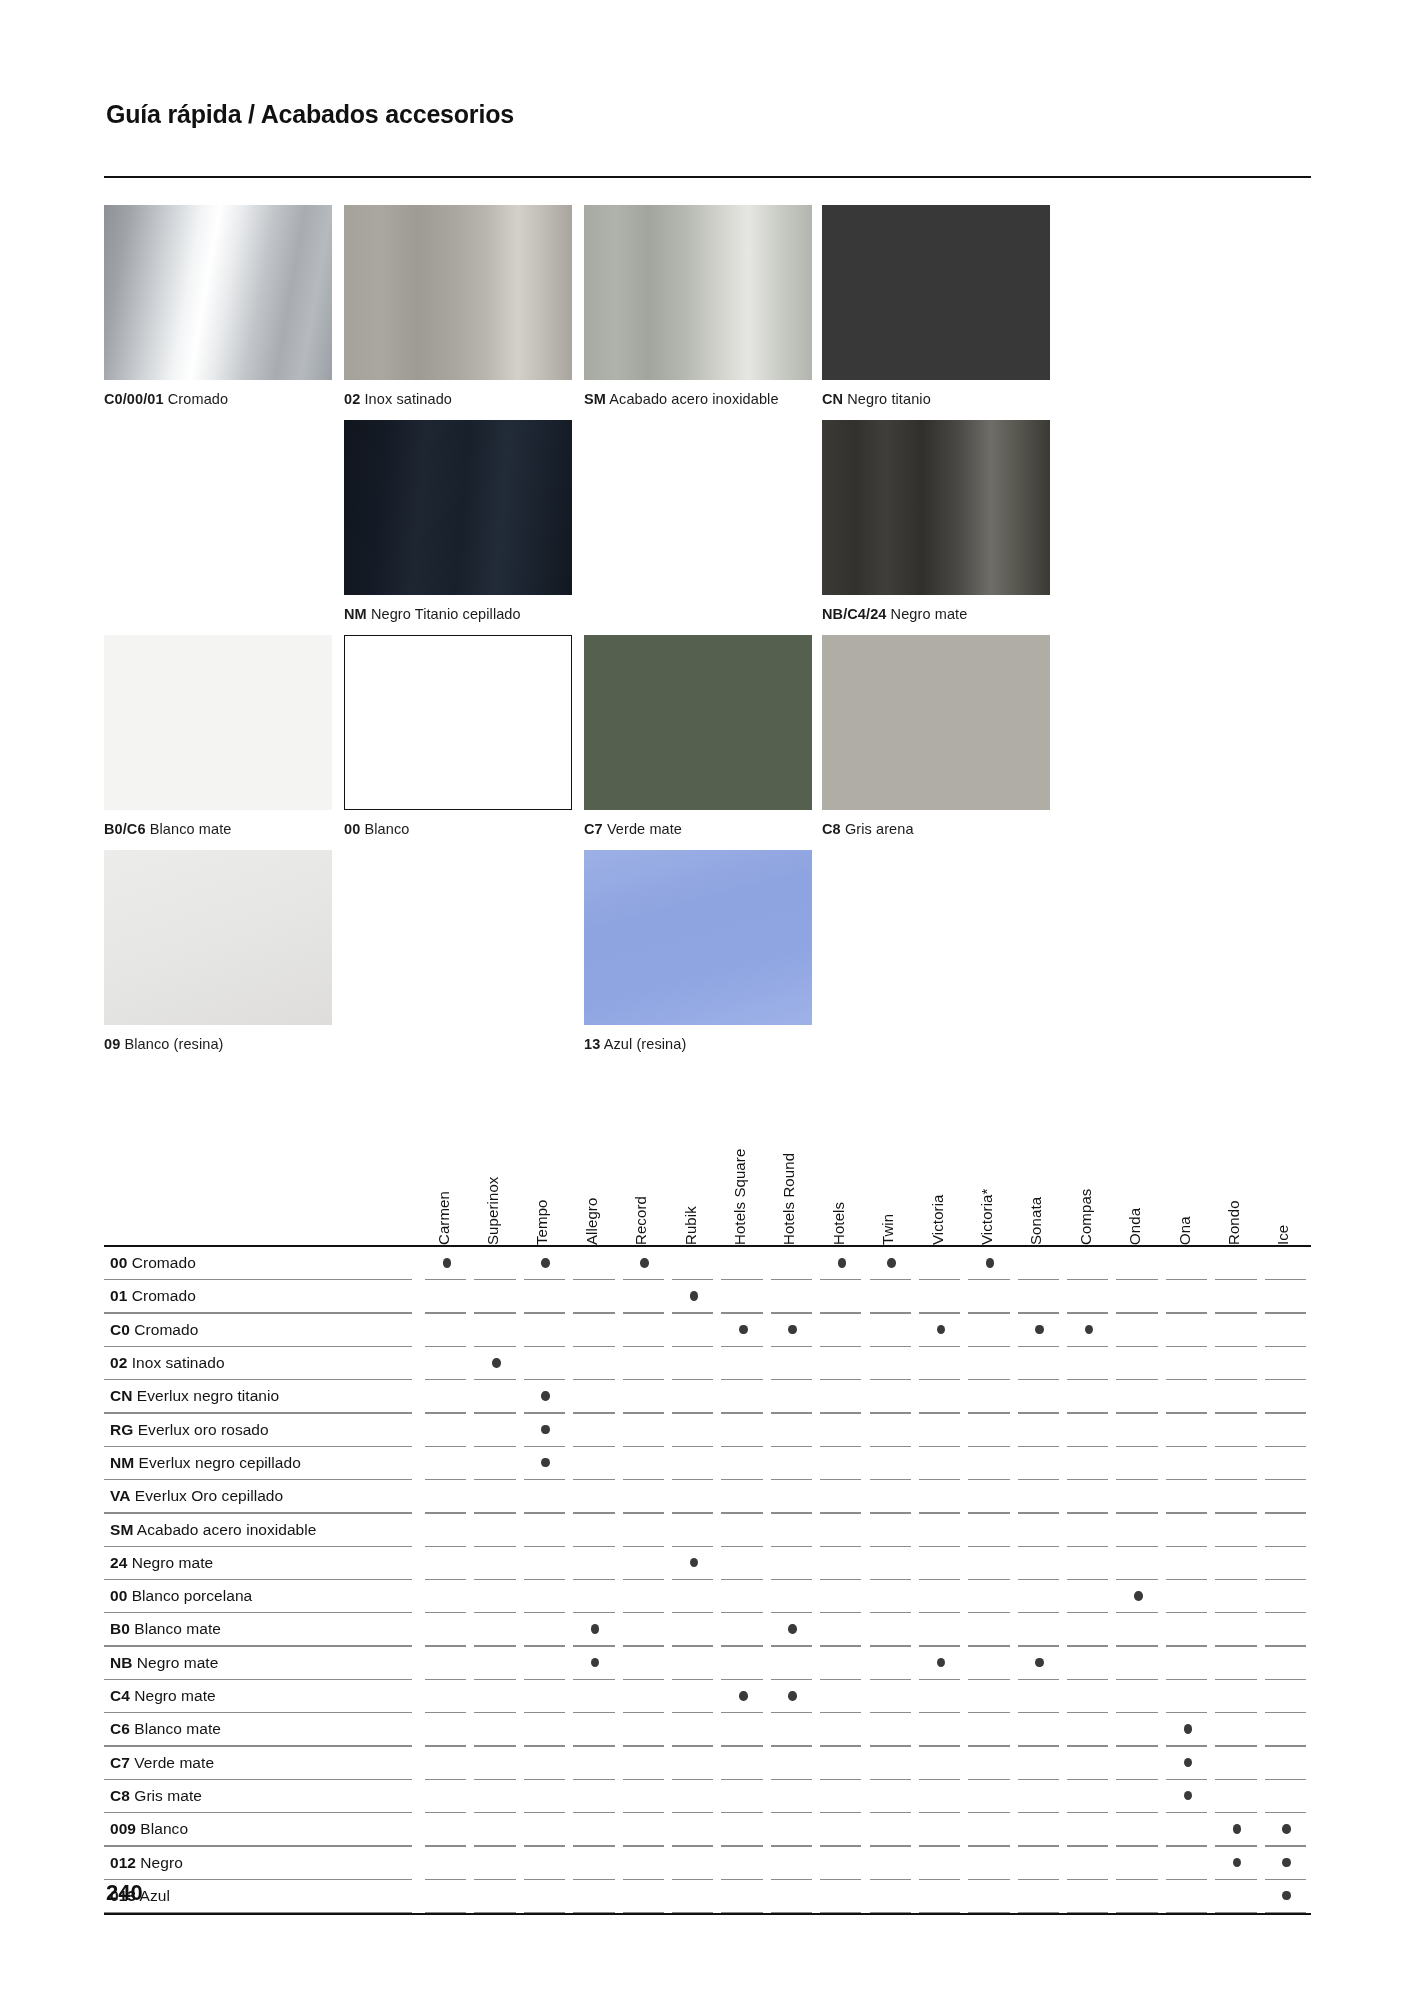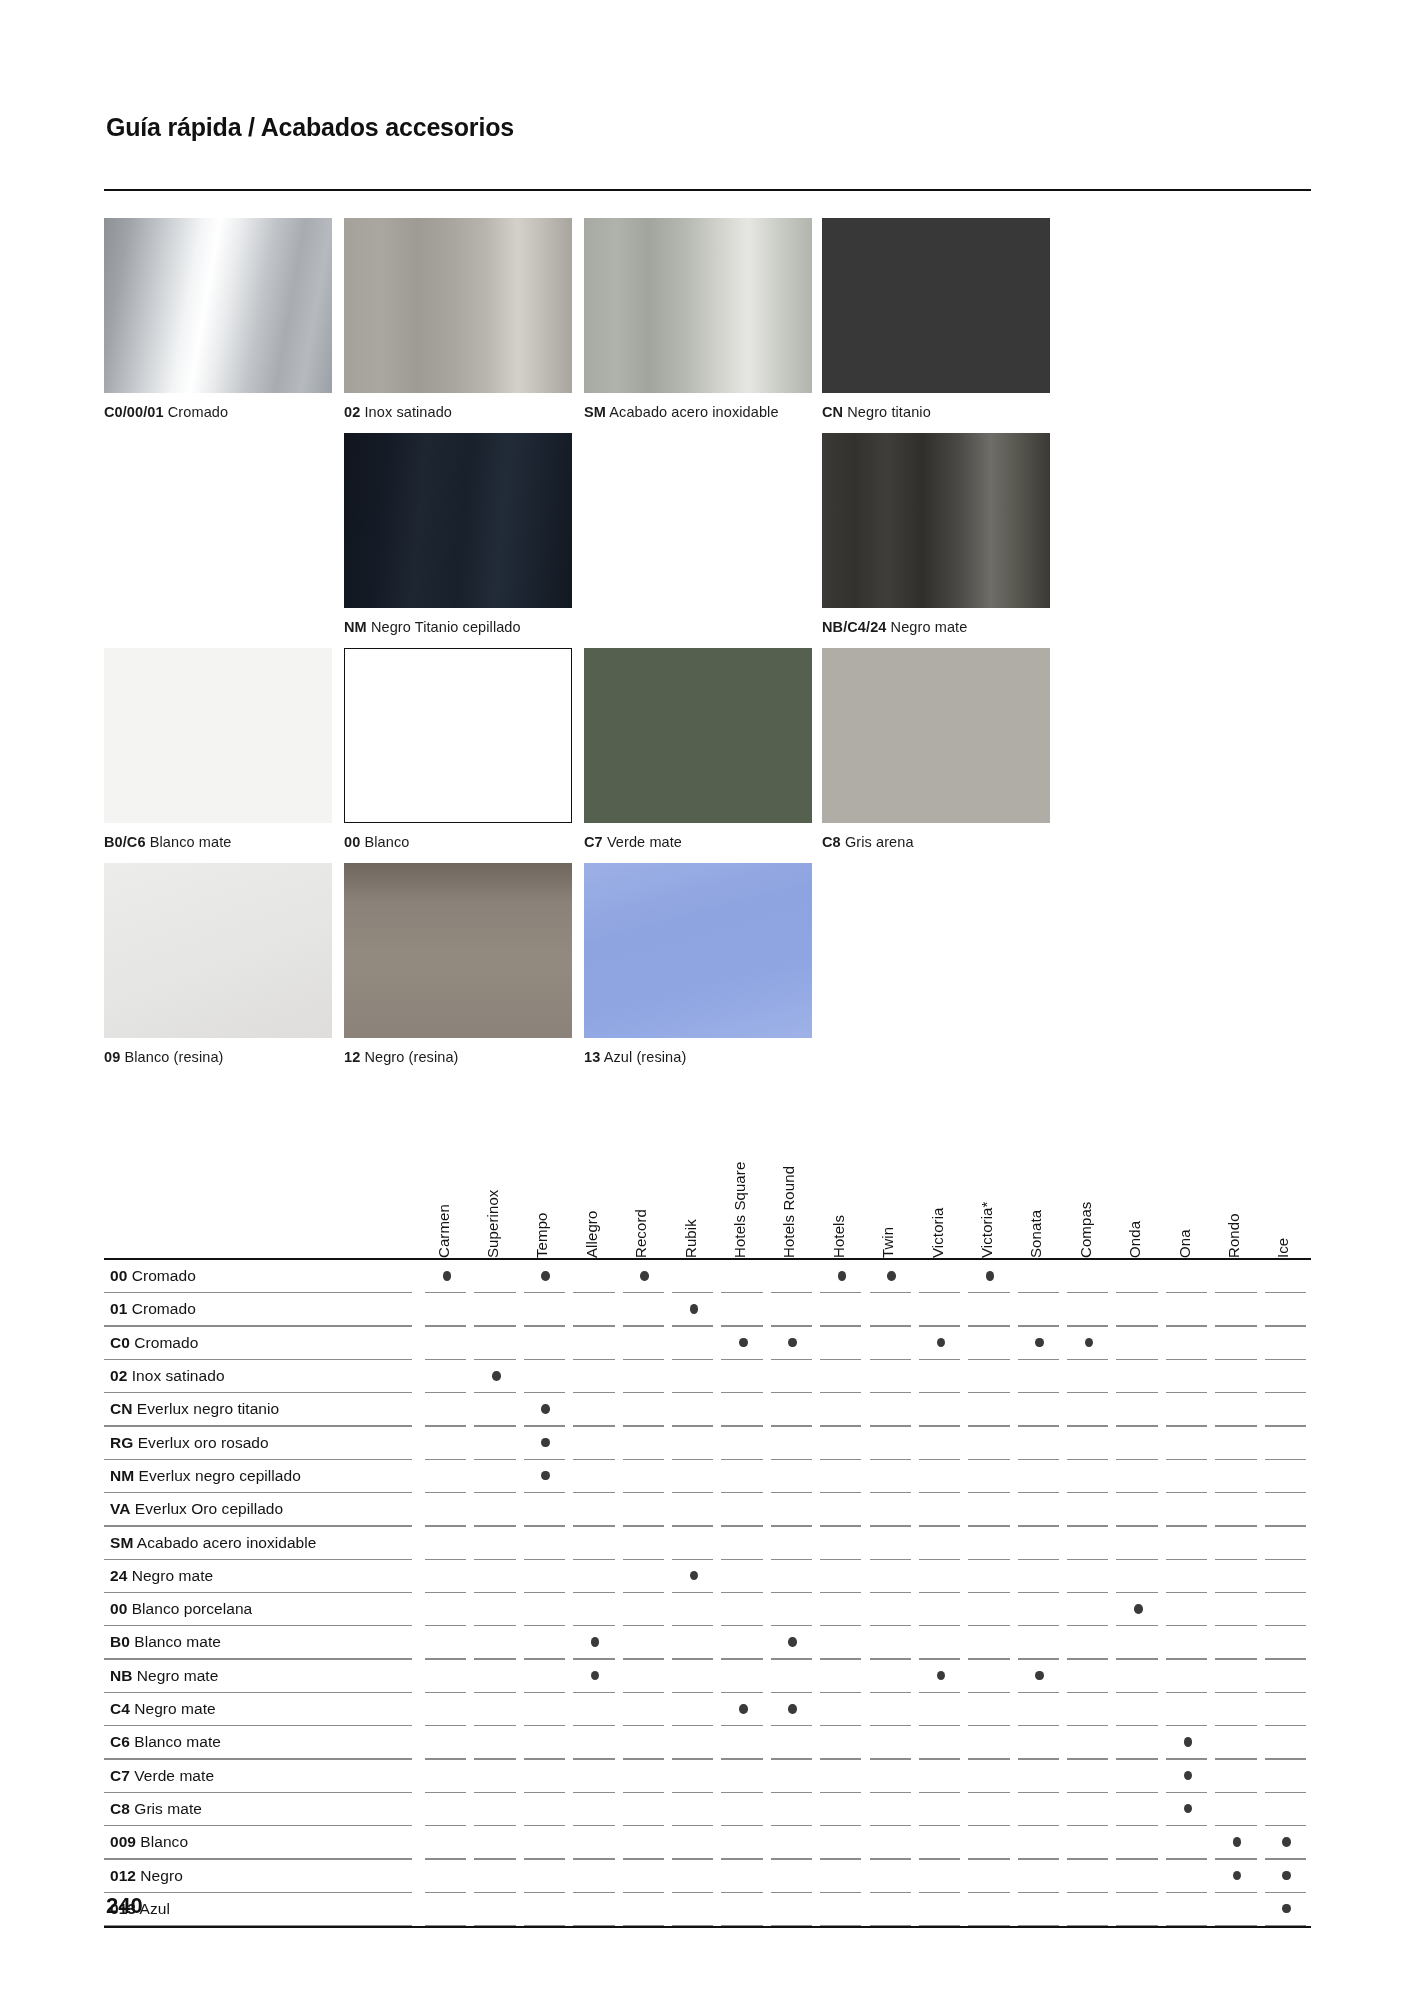--- a/index.html
+++ b/index.html
@@ -13,21 +13,20 @@
     font-family: "Liberation Sans", sans-serif;
     color: #1a1a1a;
     position: relative;
     overflow: hidden;
   }
   .page {
     position: absolute;
     left: 0; top: 0;
     width: 1414px;
     height: 1507px;
-    margin-top: 13px;
   }
 
   
   .page-title {
     position: absolute;
     left: 106px;
     top: 100px;
     font-size: 25px;
     font-weight: bold;
     letter-spacing: -0.2px;
@@ -208,24 +207,20 @@
         </div>
         <div class="swatch-cell" style="left: 718px; width: 228px;">
           <div class="swatch-box" style="width: 228px; background: rgb(176, 172, 166);"></div>
           <div class="swatch-label" style="left: 0px; top: 186px;"><b>C8</b> Gris arena</div>
         </div>
       </div>
       <div class="swatch-row">
         <div class="swatch-cell" style="left: 0px; width: 228px;">
           <div class="swatch-box" style="width: 228px; background: linear-gradient(160deg, rgb(236, 236, 235) 0%, rgb(230, 230, 228) 50%, rgb(222, 221, 219) 100%);"></div>
           <div class="swatch-label" style="left: 0px; top: 186px;"><b>09</b> Blanco (resina)</div>
-        </div>
-        <div class="swatch-cell" style="left: 240px; width: 228px;">
-          <div class="swatch-box" style="width: 228px; background: linear-gradient(rgb(111, 103, 93) 0%, rgb(138, 130, 120) 22%, rgb(147, 139, 128) 55%, rgb(139, 131, 121) 100%);"></div>
-          <div class="swatch-label" style="left: 0px; top: 186px;"><b>12</b> Negro (resina)</div>
         </div>
         <div class="swatch-cell" style="left: 480px; width: 228px;">
           <div class="swatch-box" style="width: 228px; background: linear-gradient(165deg, rgb(157, 176, 230) 0%, rgb(142, 164, 224) 35%, rgb(142, 165, 226) 65%, rgb(159, 178, 232) 100%);"></div>
           <div class="swatch-label" style="left: 0px; top: 186px;"><b>13</b> Azul (resina)</div>
         </div>
       </div>
     </div>
 
   <div class="matrix">
     <div class="matrix-headers">

